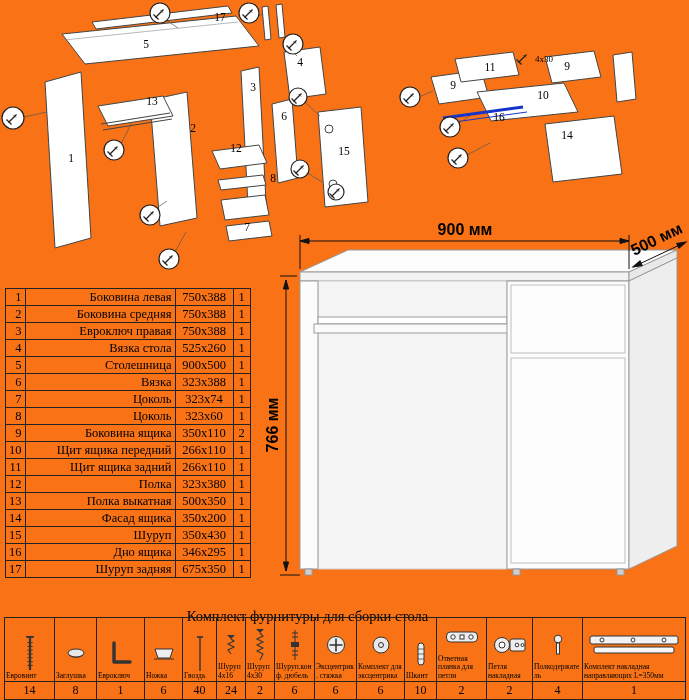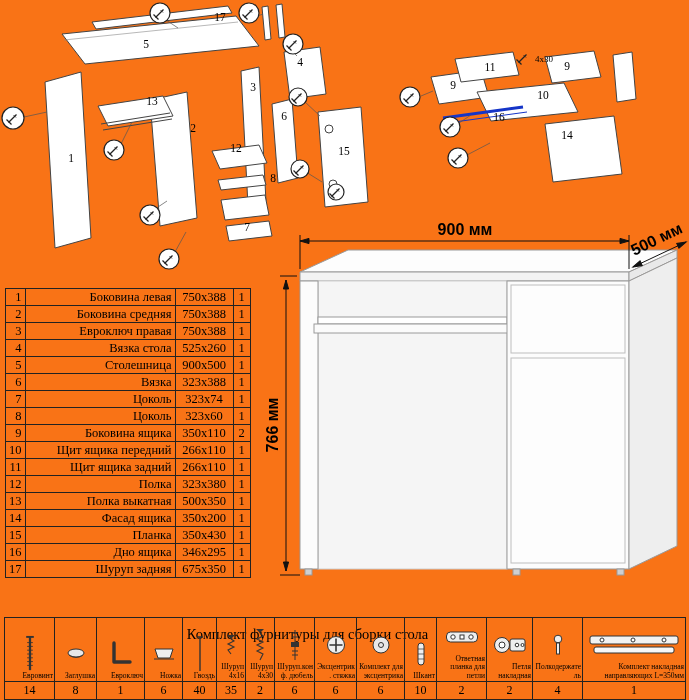--- a/index.html
+++ b/index.html
@@ -15,26 +15,26 @@
   .drawer-diagram{ position:absolute; left:395px; top:45px; }
   .desk-view     { position:absolute; left:265px; top:220px; }
 
   .parts-table { position:absolute; left:5px; top:288px; border-collapse:collapse; font-size:12.5px; }
   .parts-table td { border:1px solid #222; padding:0 3px; height:17px; line-height:1; white-space:nowrap; }
   .c-num  { width:18px;  text-align:right; }
   .c-name { width:150px; text-align:right; }
   .c-size { width:58px;  text-align:center;margin-left:28px; }
   .c-qty  { width:17px;  text-align:center; }
 
-  .hw-title { position:absolute; left:0; top:626px; width:615px; text-align:center; font-size:14.5px; }
+  .hw-title { position:absolute; left:0; top:608px; width:615px; text-align:center; font-size:14.5px; }
   .hw-table { position:absolute; left:4px; top:617px; width:681px; border-collapse:collapse; table-layout:fixed; }
   .hw-table td { border:1px solid #222; text-align:center; vertical-align:bottom; padding:1px; overflow:hidden; }
   .hw-top td { height:58px; }
   .hw-icon { height:36px; display:flex; align-items:center; justify-content:center; }
-  .hw-name { font-size:7.5px; line-height:1.1; text-align:right; word-wrap:break-word; }
+  .hw-name { font-size:7.5px; line-height:1.1; text-align:left; word-wrap:break-word; }
   .hw-qty td { height:17px; font-size:12px; vertical-align:middle; }
 </style>
 </head>
 <body>
 
 <div class="page">
 
   <svg class="main-diagram" width="400" height="290" viewBox="0 0 400 290">
     <defs>
       <g id="scrA">
@@ -304,21 +304,21 @@
           <td class="c-qty">1</td>
         </tr>
       <tr>
           <td class="c-num">14</td>
           <td class="c-name">Фасад ящика</td>
           <td class="c-size">350x200</td>
           <td class="c-qty">1</td>
         </tr>
       <tr>
           <td class="c-num">15</td>
-          <td class="c-name">Планка</td>
+          <td class="c-name">Шуруп</td>
           <td class="c-size">350x430</td>
           <td class="c-qty">1</td>
         </tr>
       <tr>
           <td class="c-num">16</td>
           <td class="c-name">Дно ящика</td>
           <td class="c-size">346x295</td>
           <td class="c-qty">1</td>
         </tr>
       <tr>
@@ -495,21 +495,21 @@
             </div>
           <div class="hw-name">Комплект накладная направляющих L=350мм</div>
         </td>
       </tr>
       <tr class="hw-qty">
         <td>14</td>
         <td>8</td>
         <td>1</td>
         <td>6</td>
         <td>40</td>
-        <td>35</td>
+        <td>24</td>
         <td>2</td>
         <td>6</td>
         <td>6</td>
         <td>6</td>
         <td>10</td>
         <td>2</td>
         <td>2</td>
         <td>4</td>
         <td>1</td>
       </tr>

